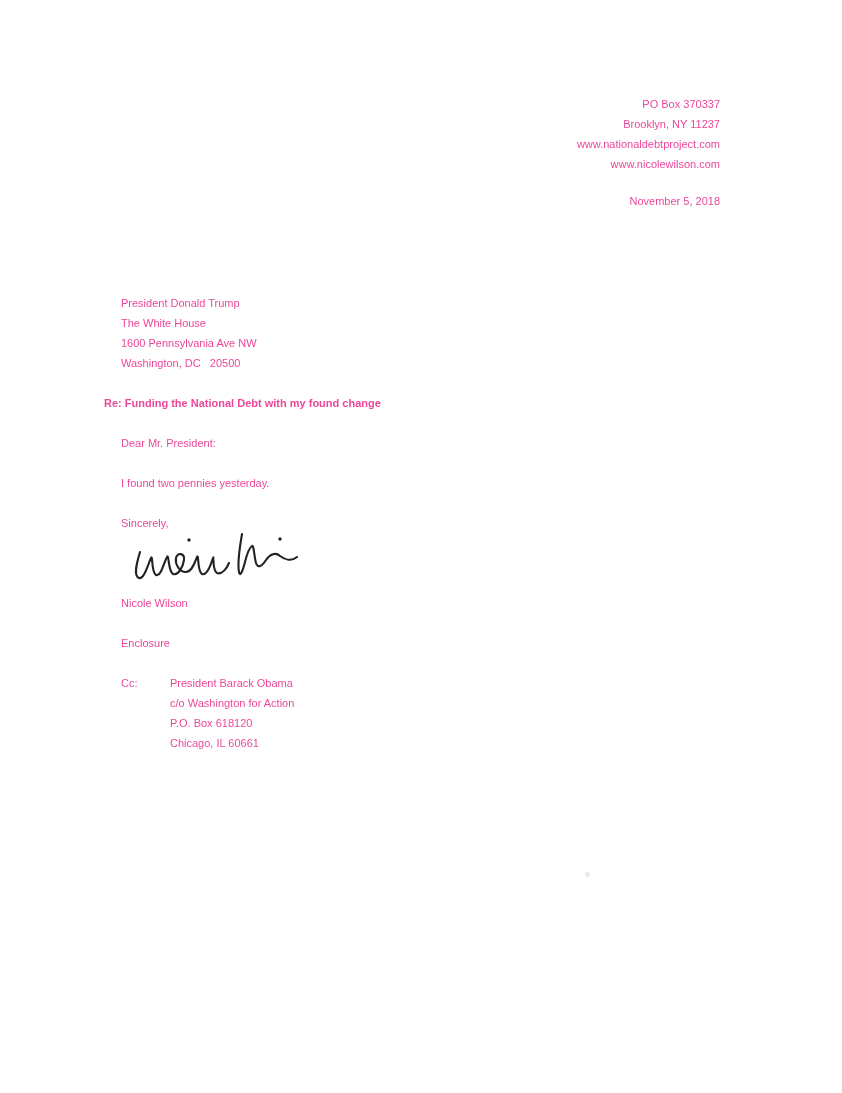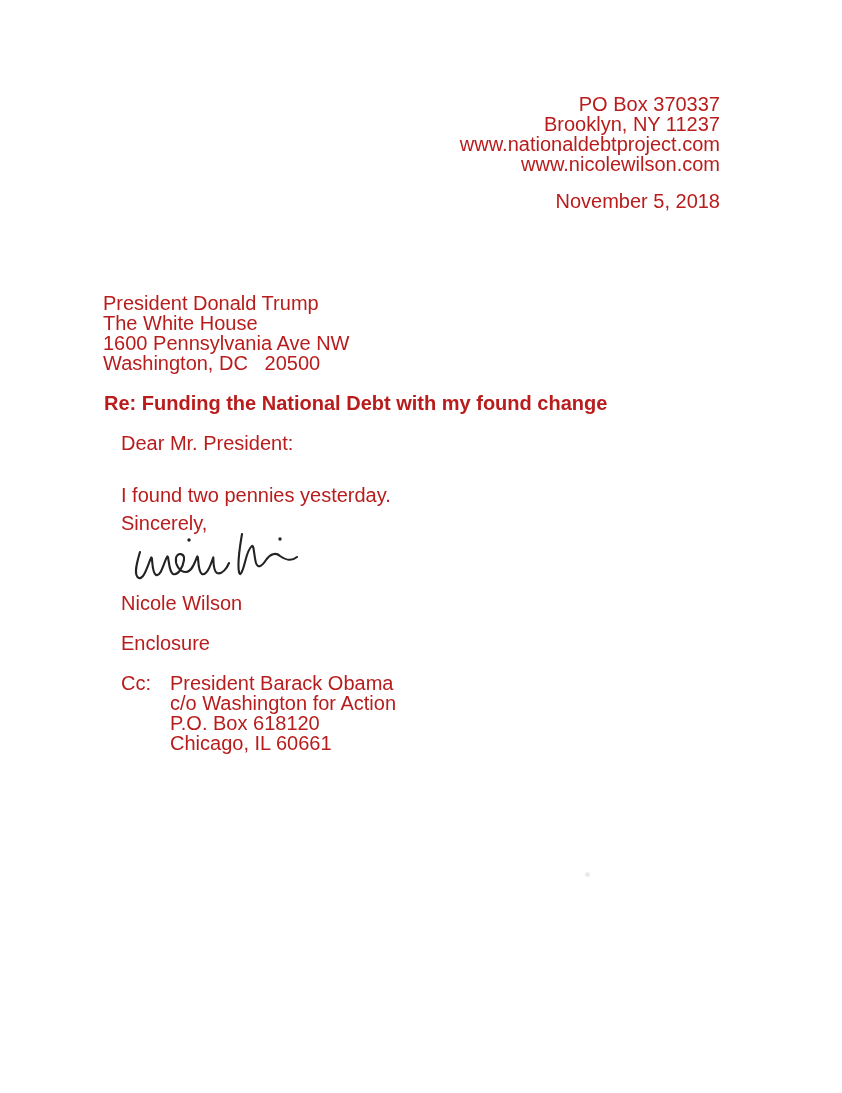--- a/index.html
+++ b/index.html
@@ -6,60 +6,59 @@
     margin: 0;
     padding: 0;
     background: #ffffff;
   }
   .page {
     position: relative;
     width: 842px;
     height: 1093px;
     background: #ffffff;
     font-family: "Liberation Sans", "DejaVu Sans", sans-serif;
-    font-size: 20px;
+    font-size: 11px;
     line-height: 20px;
-    color: #b91c1c;
+    color: #ec4899;
     overflow: hidden;
   }
   .line { white-space: pre; }
 
   .sender-block {
     position: absolute;
     top: 94px;
     right: 122px;
     text-align: right;
   }
   .date-line {
     position: absolute;
     top: 191px;
     right: 122px;
     text-align: center;
   }
   .recipient-block {
     position: absolute;
     top: 293px;
-    left: 103px;
+    left: 121px;
   }
   .subject-line {
     position: absolute;
     top: 393px;
     left: 104px;
     font-weight: 700;
   }
   .salutation-line {
     position: absolute;
     top: 433px;
     left: 121px;
   }
   .body-line {
     position: absolute;
     top: 473px;
     left: 121px;
-    margin-top: 12px;
   }
   .closing-line {
     position: absolute;
     top: 513px;
     left: 121px;
   }
   .signature-svg {
     position: absolute;
     top: 526px;
     left: 128px;

